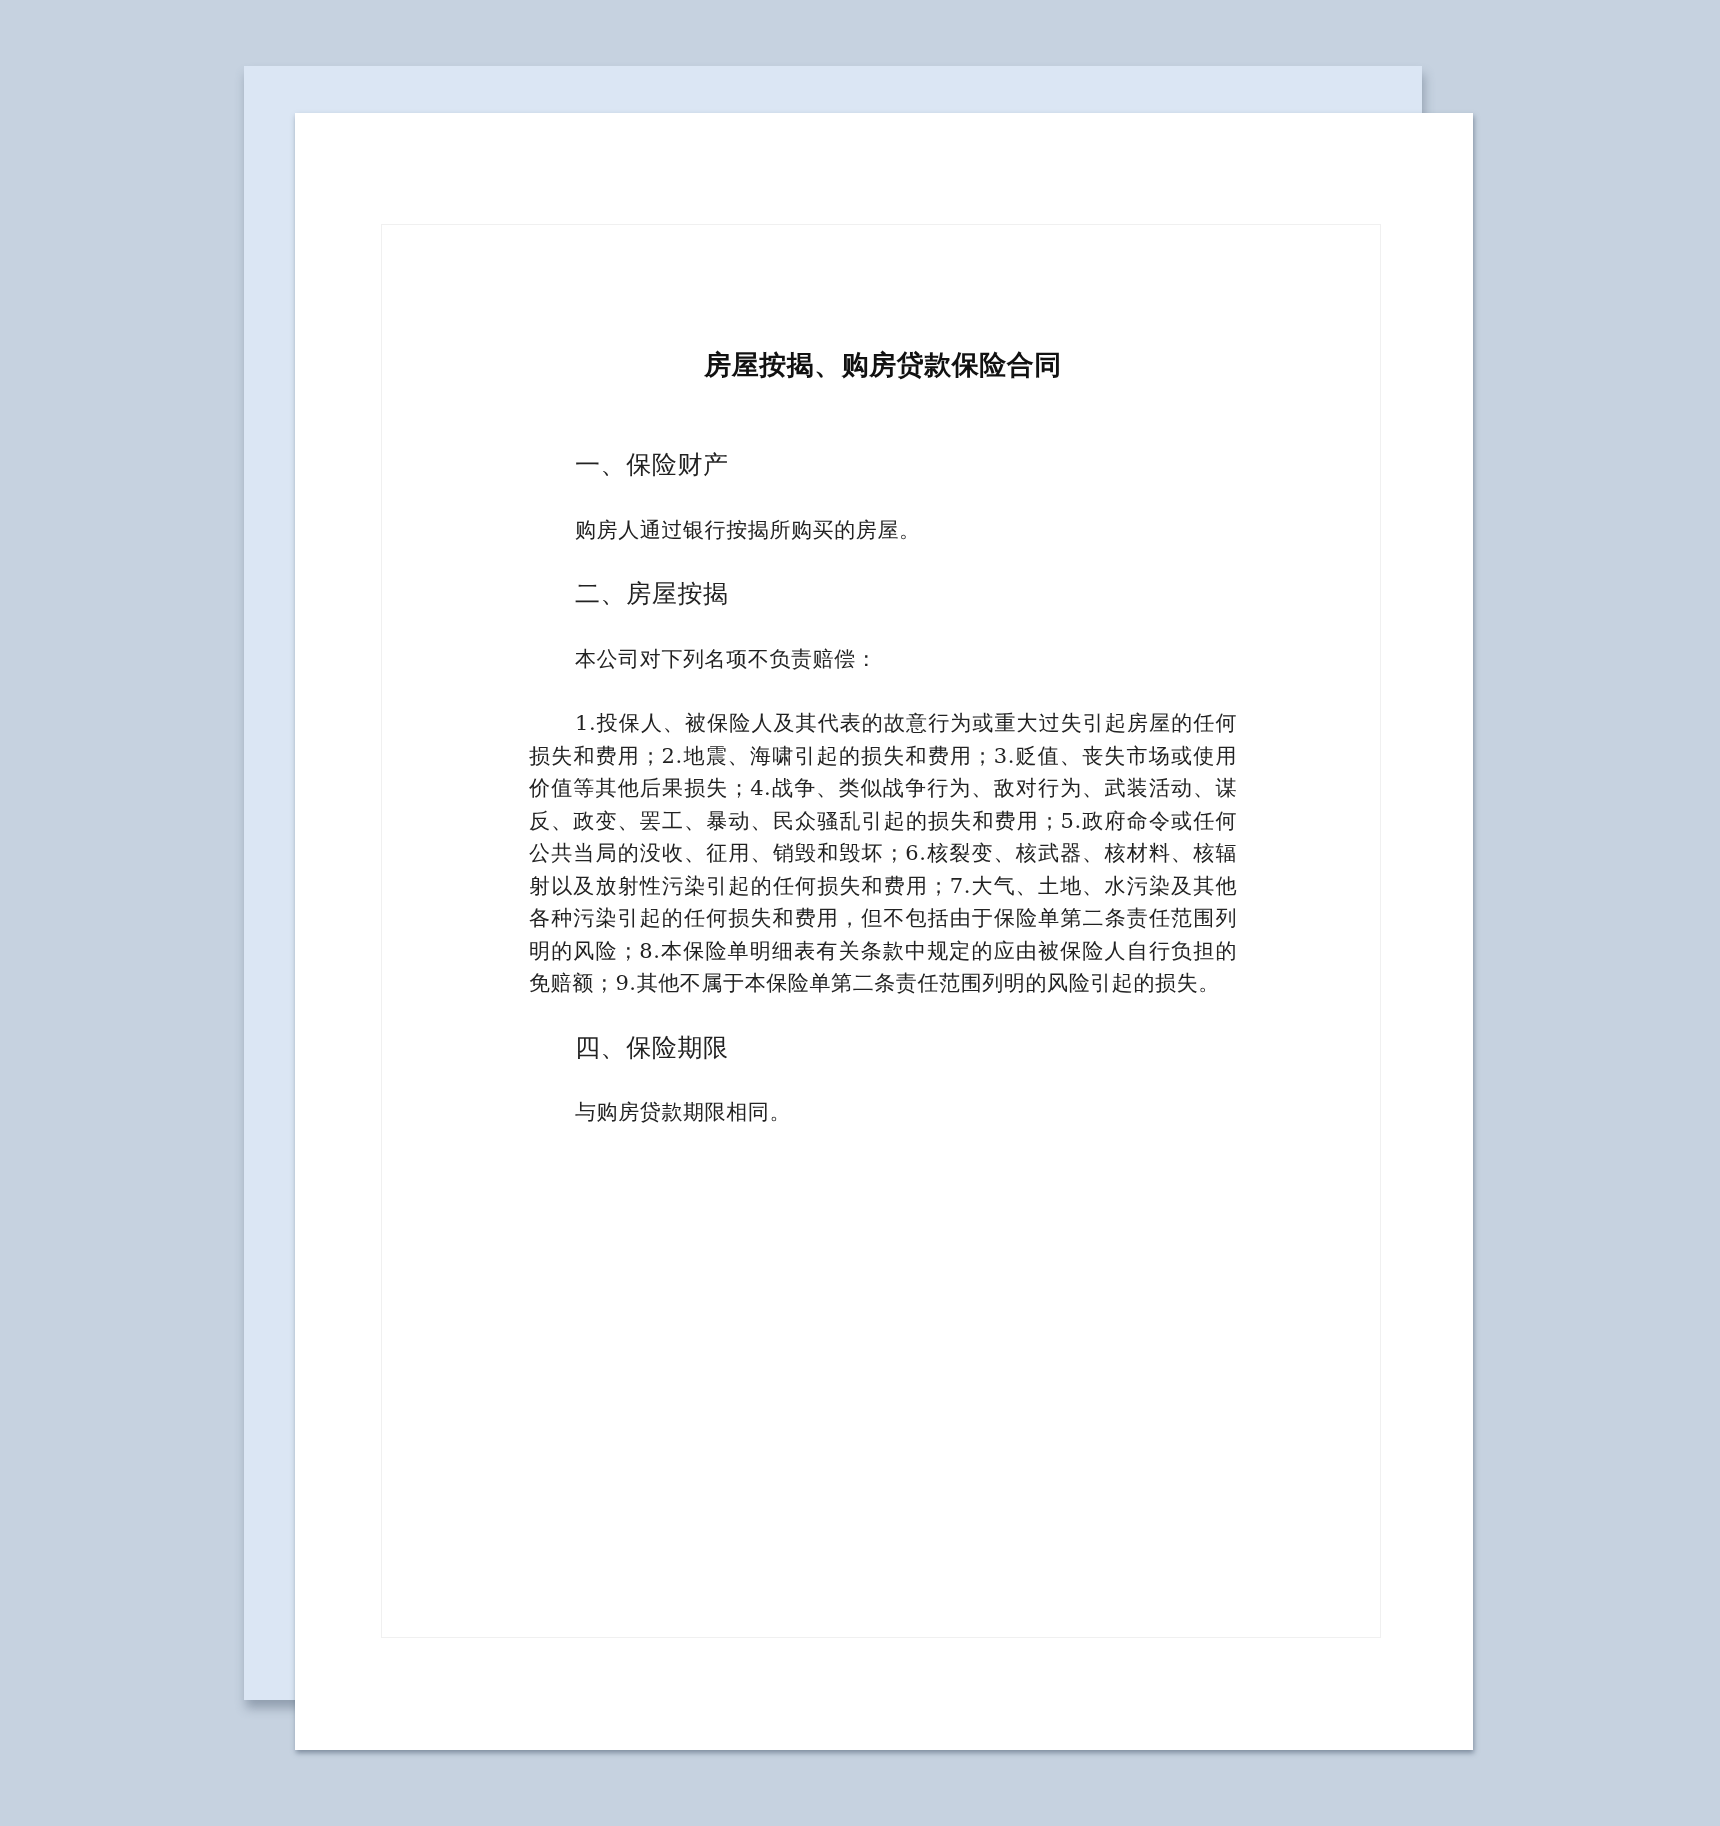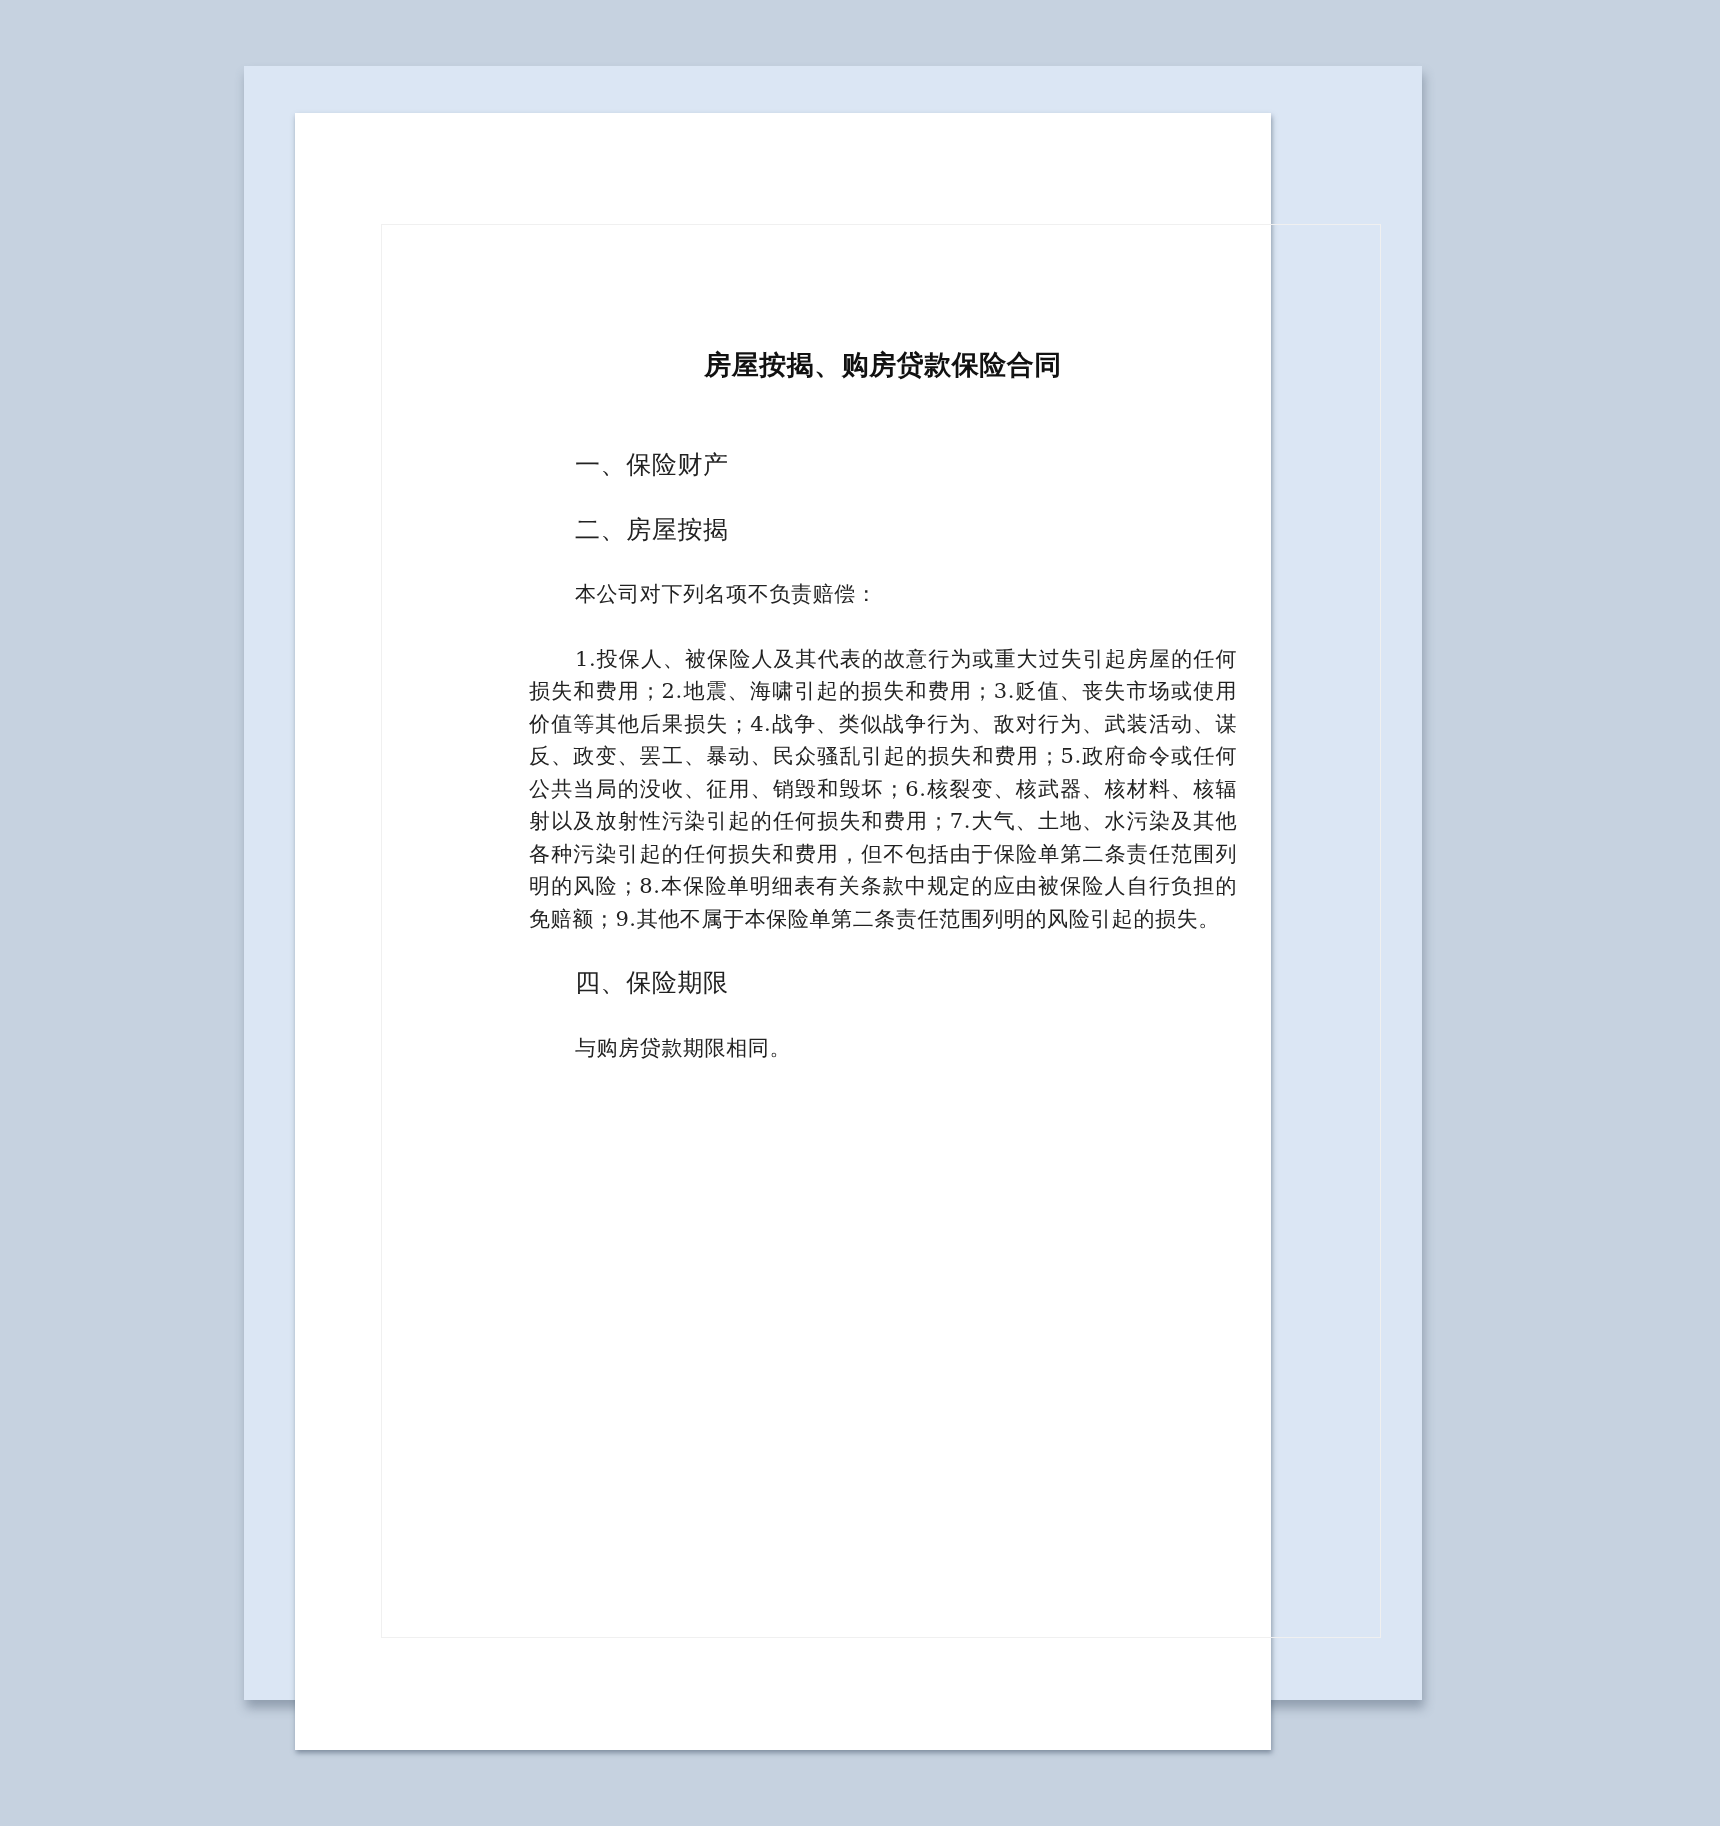--- a/index.html
+++ b/index.html
@@ -20,21 +20,21 @@
       top: 66px;
       width: 1178px;
       height: 1634px;
       background: #dbe6f4;
       box-shadow: 2px 8px 10px rgba(80, 95, 115, 0.45);
     }
     .sheet-front {
       position: absolute;
       left: 295px;
       top: 113px;
-      width: 976px;
+      width: 1178px;
       height: 1637px;
       background: #ffffff;
       box-shadow: 1px 3px 5px rgba(70, 85, 105, 0.55);
     }
     .margin-frame {
       position: absolute;
       left: 86px;
       top: 111px;
       width: 1000px;
       height: 1414px;
@@ -81,20 +81,21 @@
 
 <div class="sheet-back"></div>
 
 <div class="sheet-front">
   <div class="margin-frame"></div>
 
   <div class="content">
     <h1 class="doc-title">房屋按揭、购房贷款保险合同</h1>
 
     <p class="heading">一、保险财产</p>
+    <p class="para">购房人通过银行按揭所购买的房屋。</p>
 
     <p class="heading">二、房屋按揭</p>
     <p class="para">本公司对下列名项不负责赔偿：</p>
     <p class="para">1.投保人、被保险人及其代表的故意行为或重大过失引起房屋的任何损失和费用；2.地震、海啸引起的损失和费用；3.贬值、丧失市场或使用价值等其他后果损失；4.战争、类似战争行为、敌对行为、武装活动、谋反、政变、罢工、暴动、民众骚乱引起的损失和费用；5.政府命令或任何公共当局的没收、征用、销毁和毁坏；6.核裂变、核武器、核材料、核辐射以及放射性污染引起的任何损失和费用；7.大气、土地、水污染及其他各种污染引起的任何损失和费用，但不包括由于保险单第二条责任范围列明的风险；8.本保险单明细表有关条款中规定的应由被保险人自行负担的免赔额；9.其他不属于本保险单第二条责任范围列明的风险引起的损失。</p>
 
     <p class="heading">四、保险期限</p>
     <p class="para">与购房贷款期限相同。</p>
   </div>
 </div>
 

